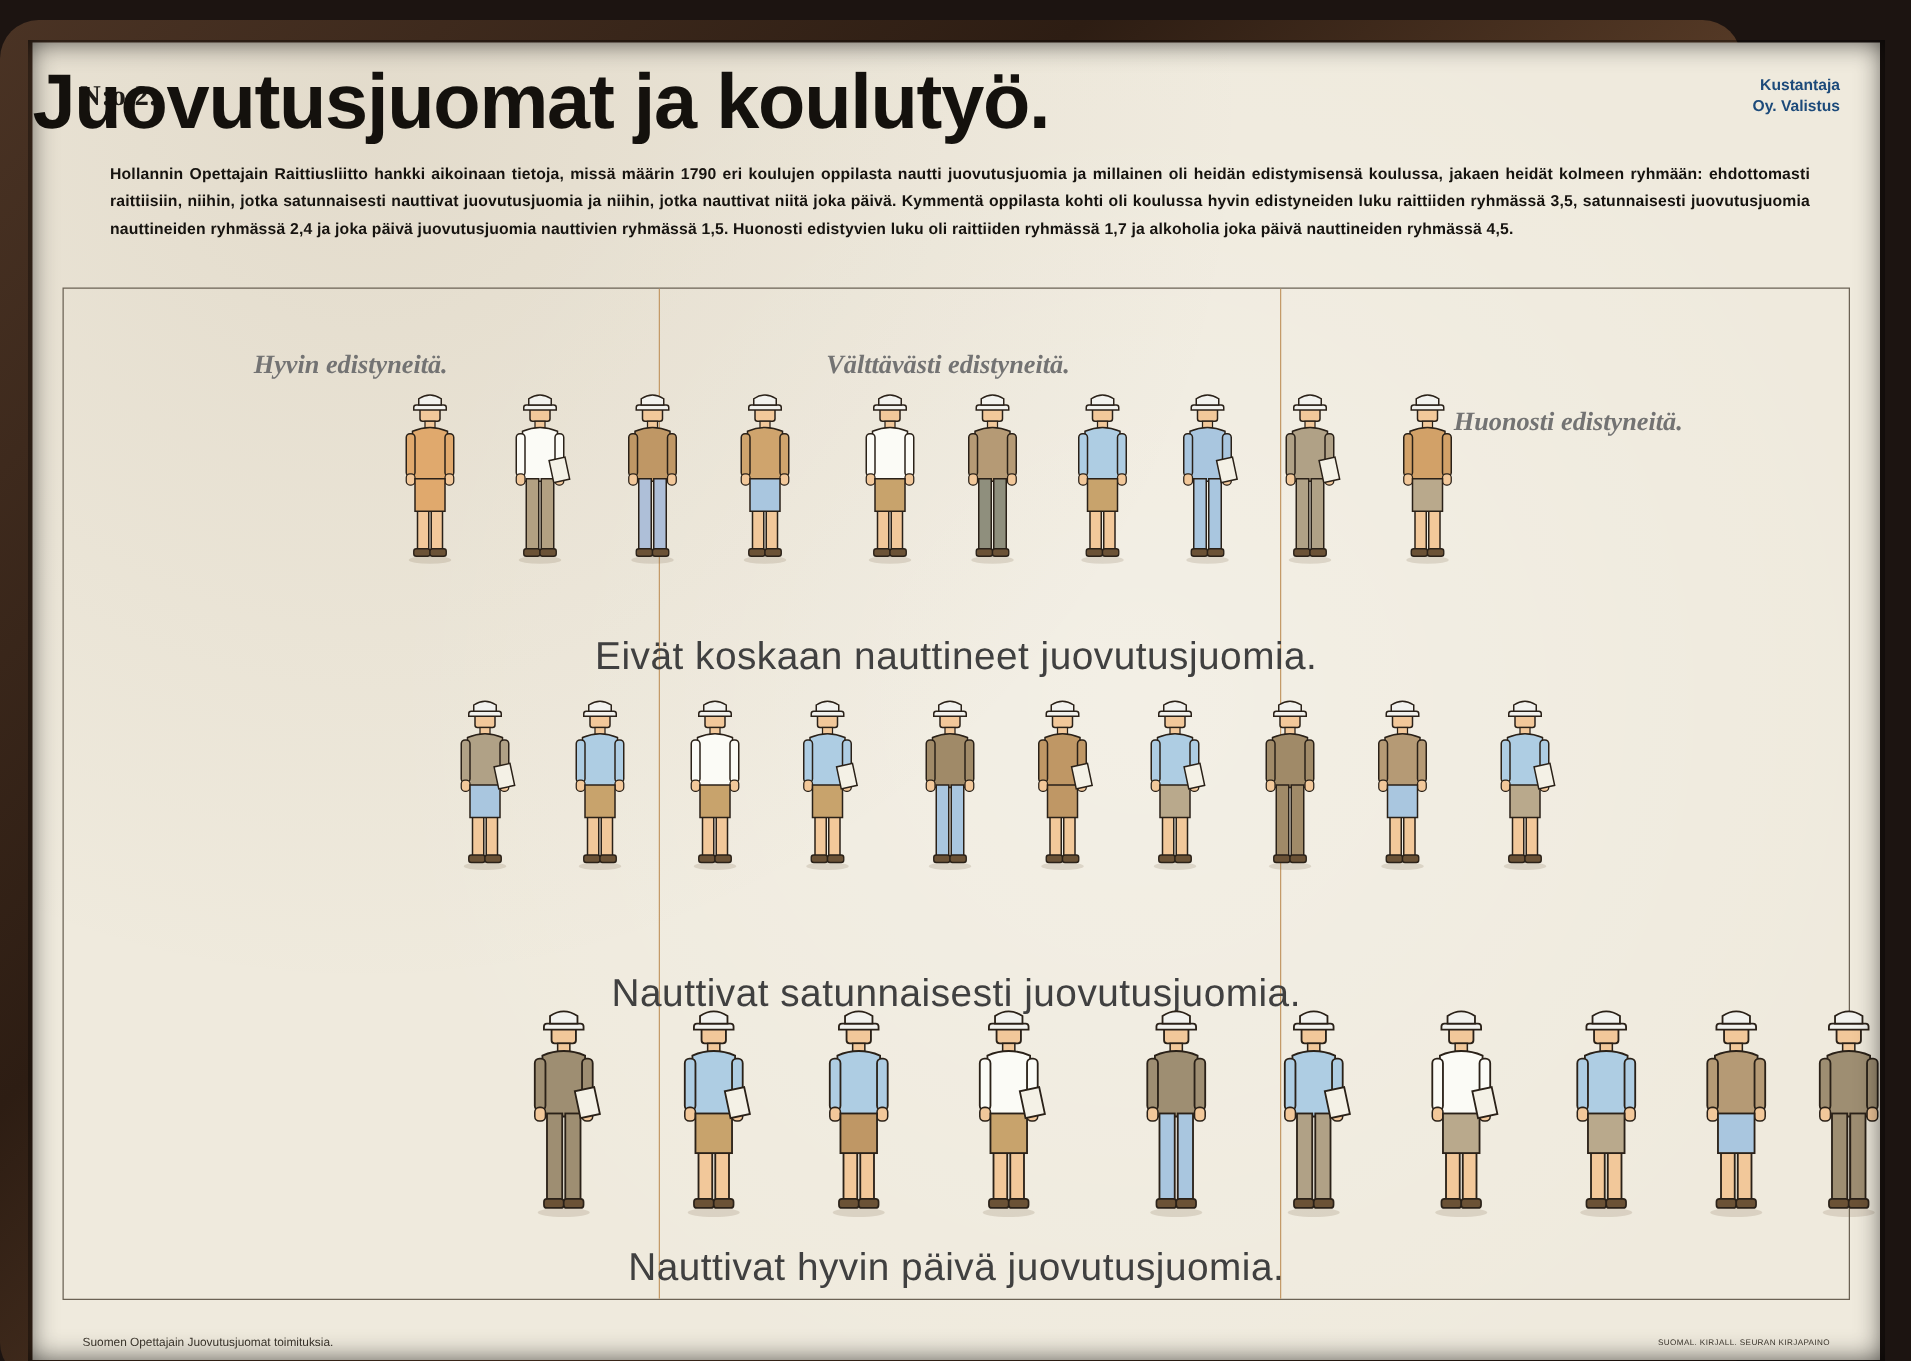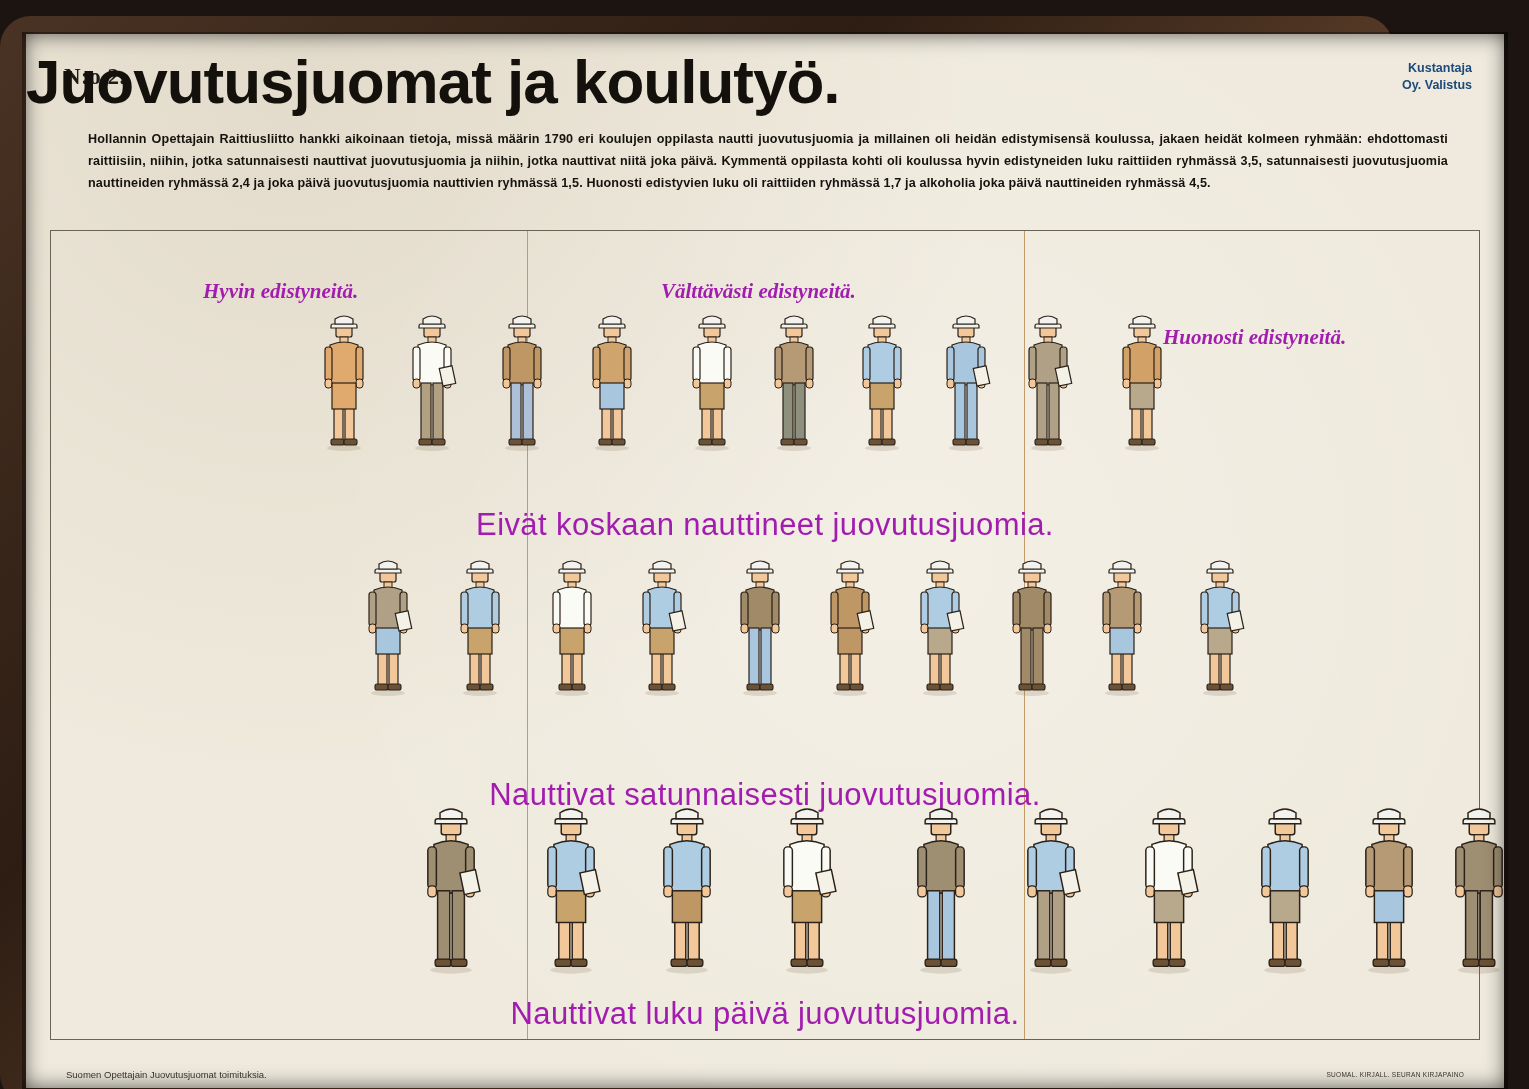--- a/index.html
+++ b/index.html
@@ -118,34 +118,34 @@
   #divider-1 { left: 476px; }
   #divider-2 { left: 973px; }
 
   .col-header {
     position: absolute;
     top: 48px;
     font-family: "Liberation Serif", serif;
     font-style: italic;
     font-weight: bold;
     font-size: 21px;
-    color: #a21caf;
+    color: #737373;
     white-space: nowrap;
   }
   #col-header-0 { left: 152px; }
   #col-header-1 { left: 610px; }
   #col-header-2 { left: 1112px; margin-top: 46px; }
 
   .row-caption {
     position: absolute;
     left: 0; right: 0;
     text-align: center;
     font-family: "Liberation Sans", sans-serif;
     font-size: 31px;
-    color: #a21caf;
+    color: #404040;
     letter-spacing: .4px;
   }
   #row-caption-0 { top: 276px; }
   #row-caption-1 { top: 520px; margin-top: 26px; }
   #row-caption-2 { top: 765px; }
 
   
   .fig-row {
     position: absolute;
     left: 0; right: 0;
@@ -796,20 +796,20 @@
     <rect x="12" y="68" width="7" height="9" rx="3" fill="#f2c89a" stroke="#2a2118" stroke-width="1"></rect>
     <rect x="43" y="68" width="7" height="9" rx="3" fill="#f2c89a" stroke="#2a2118" stroke-width="1"></rect>
     <rect x="20" y="72" width="10" height="58" fill="#9e8e72" stroke="#2a2118" stroke-width="1.2"></rect>
        <rect x="32" y="72" width="10" height="58" fill="#9e8e72" stroke="#2a2118" stroke-width="1.2"></rect>
 
     <rect x="18" y="128" width="13" height="6" rx="2" fill="#6b5236" stroke="#2a2118" stroke-width="1.1"></rect>
     <rect x="31" y="128" width="13" height="6" rx="2" fill="#6b5236" stroke="#2a2118" stroke-width="1.1"></rect>
   </svg>
           </div>
         </div>
-      <div class="row-caption" id="row-caption-2">Nauttivat luku päivä juovutusjuomia.</div>
+      <div class="row-caption" id="row-caption-2">Nauttivat hyvin päivä juovutusjuomia.</div>
     </div>
 
     <div id="footer-left">Suomen Opettajain Juovutusjuomat toimituksia.</div>
     <div id="footer-right">SUOMAL. KIRJALL. SEURAN KIRJAPAINO</div>
   </div>
   <div id="frame-inner-shadow"></div>
 </div>
 
 </body></html>

